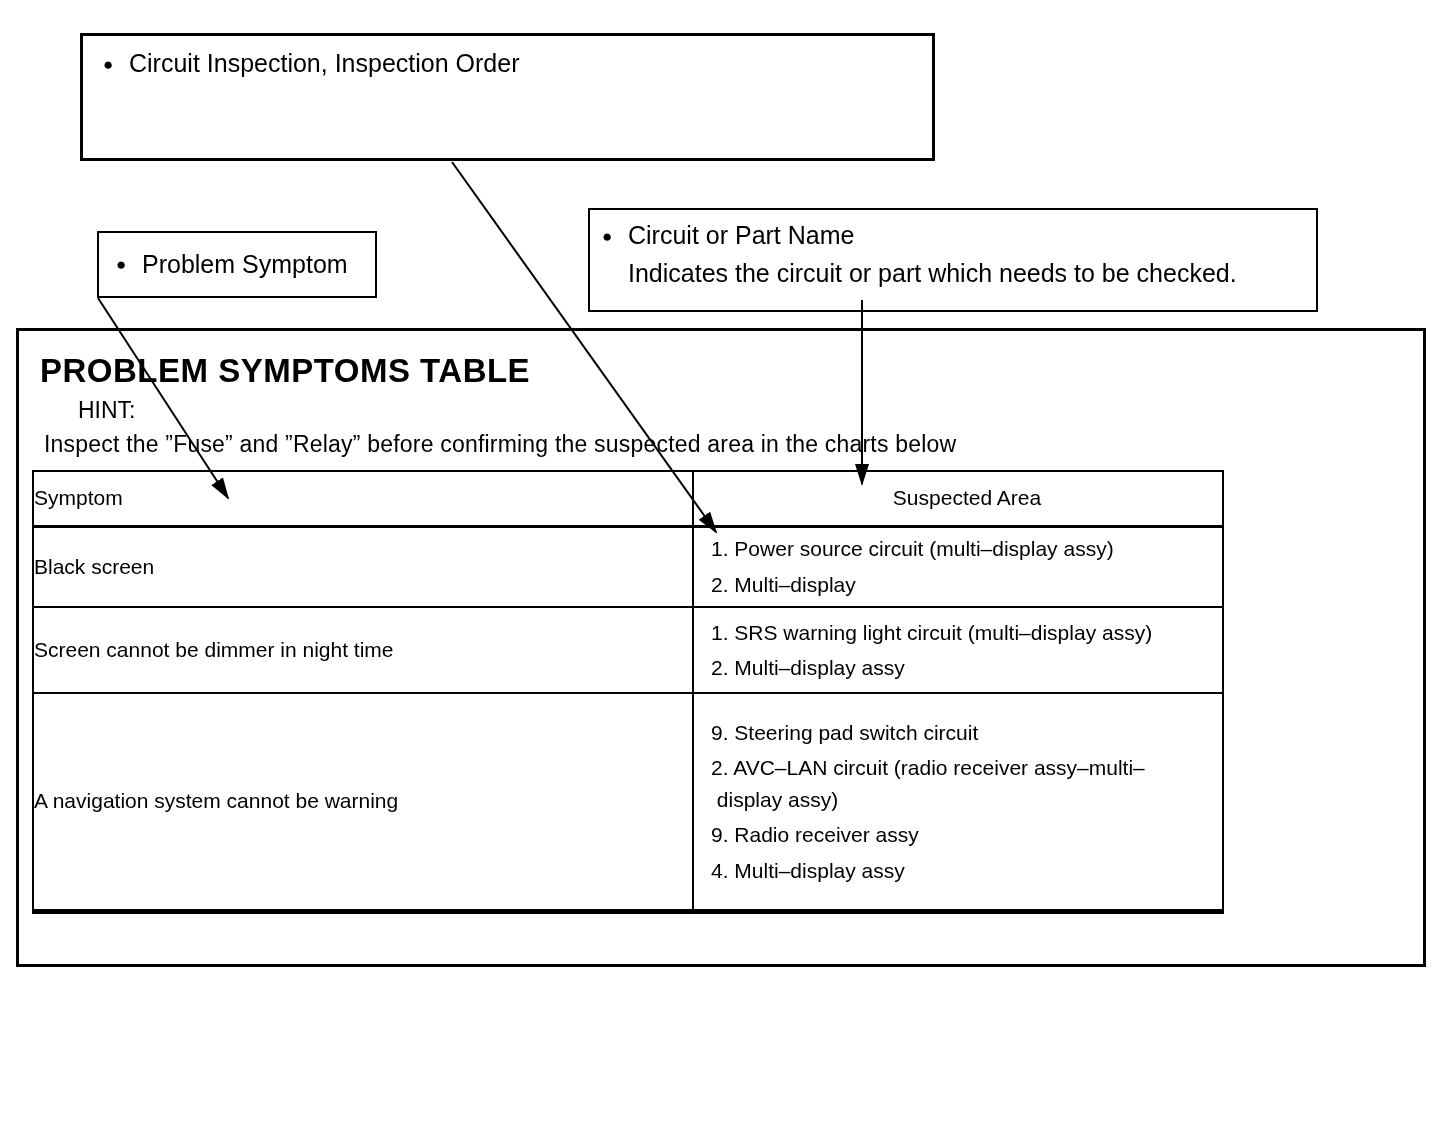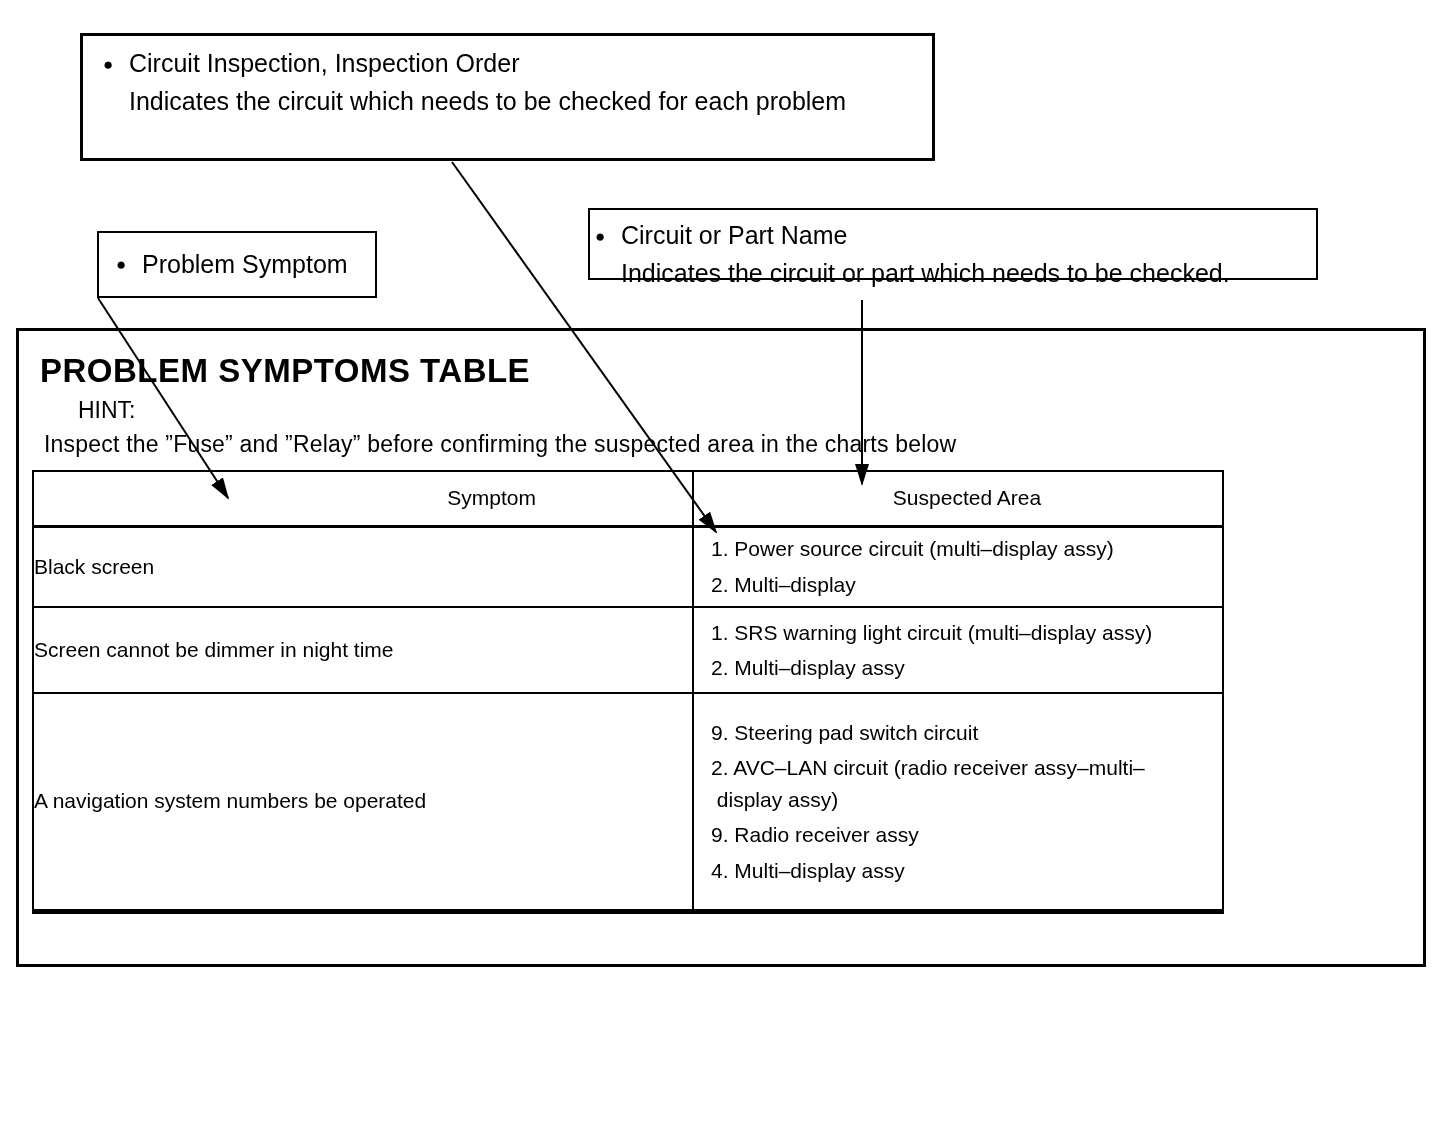--- a/index.html
+++ b/index.html
@@ -18,22 +18,22 @@
     position: absolute;
     background: #ffffff;
     border: 3px solid #000000;
     box-sizing: border-box;
     font-size: 25px;
     line-height: 37px;
   }
   .co-a { left: 58px;  top: 33px;  width: 855px; height: 128px; padding: 9px 10px 0 20px; margin-left: 22px; }
   .co-b { left: 97px;  top: 231px; width: 280px; height: 67px;  border-width: 2px;
           display: flex; align-items: center; padding-left: 17px; }
-  .co-c { left: 588px; top: 208px; width: 730px; height: 72px;  border-width: 2px;
-          padding: 7px 10px 0 5px; }
+  .co-c { left: 588px; top: 208px; width: 730px; height: 104px;  border-width: 2px;
+          padding: 7px 10px 0 12px; }
   .bullet {
     display: inline-block;
     width: 26px;
     font-size: 17px;
     vertical-align: 2px;
   }
   .co-indent { margin-left: 26px; }
 
   
   .panel {
@@ -84,21 +84,21 @@
     vertical-align: middle;
     box-sizing: border-box;
     padding: 0;
   }
   .sym-table thead tr { height: 55px; }
   .sym-table tr.r1 { height: 81px; }
   .sym-table tr.r2 { height: 86px; }
   .sym-table tr.r3 { height: 218px; }
   .sym-table th { border-bottom-width: 3px; }
   .sym-table tbody tr:last-child td { border-bottom-width: 5px; }
-  th.h-symptom  { text-align: right; padding-right: 156px; }
+  th.h-symptom  { text-align: left; padding-right: 156px; }
   th.h-suspect  { text-align: center; padding-left: 18px; }
   td.symptom-cell { text-align: left; }
   td.suspect-cell { padding-left: 17px; text-align: left; }
   .suspected-item {
     white-space: pre-wrap;
     line-height: 1.5;
     margin: 4px 0;
   }
 
   
@@ -111,21 +111,20 @@
 </style>
 </head>
 <body>
 
 <div class="canvas">
 
   <div class="callout co-a">
     <div>
       <span class="bullet">●</span><span>Circuit Inspection, Inspection Order</span>
     </div>
-    <div class="co-indent">Indicates the circuit which needs to be checked for each problem</div>
   </div>
 
   <div class="callout co-b">
     <span class="bullet">●</span>
       <span>Problem Symptom</span>
   </div>
 
   <div class="callout co-c">
     <div>
       <span class="bullet">●</span><span>Circuit or Part Name</span>
@@ -159,21 +158,21 @@
         </td>
       </tr>
       <tr class="r2">
         <td class="symptom-cell">Screen cannot be dimmer in night time</td>
         <td class="suspect-cell">
           <div class="suspected-item">1. SRS warning light circuit (multi–display assy)</div>
           <div class="suspected-item">2. Multi–display assy</div>
         </td>
       </tr>
       <tr class="r3">
-        <td class="symptom-cell">A navigation system numbers be operated</td>
+        <td class="symptom-cell">A navigation system cannot be warning</td>
         <td class="suspect-cell">
           <div class="suspected-item">9. Steering pad switch circuit</div>
           <div class="suspected-item">2. AVC–LAN circuit (radio receiver assy–multi–
  display assy)</div>
           <div class="suspected-item">9. Radio receiver assy</div>
           <div class="suspected-item">4. Multi–display assy</div>
         </td>
       </tr>
     </tbody>
   </table>

